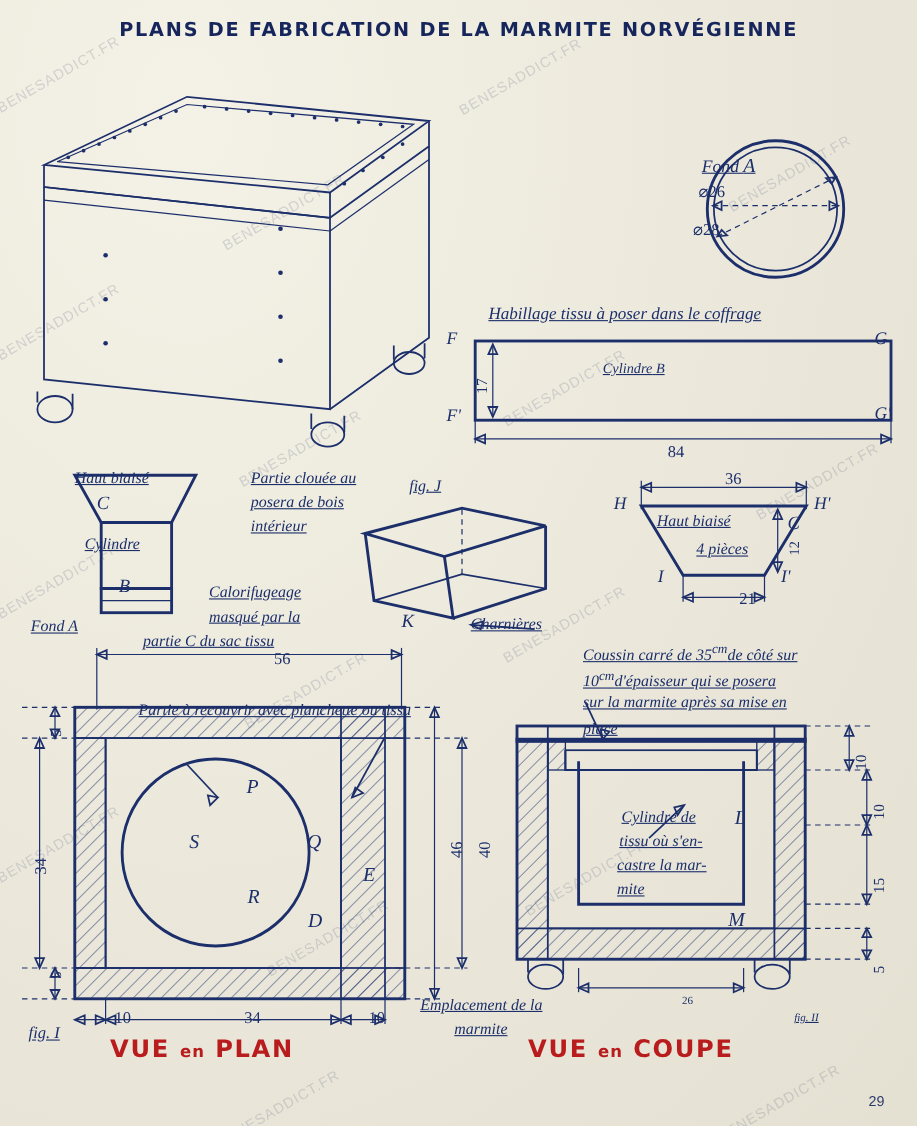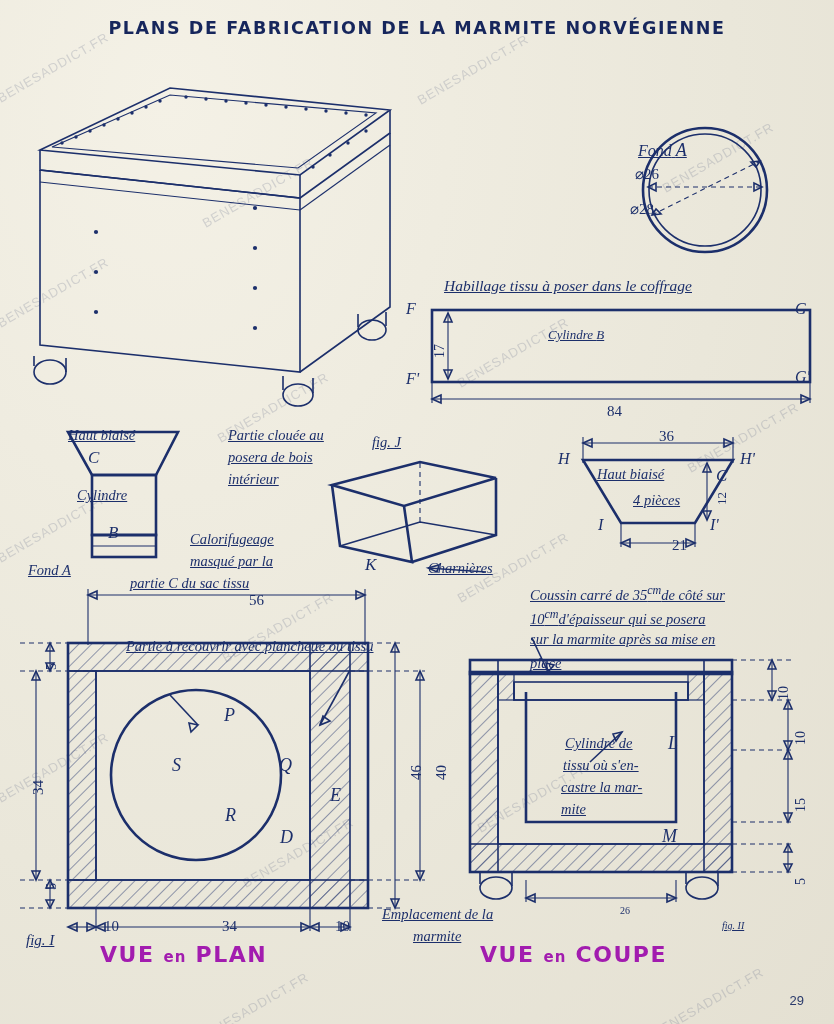--- a/index.html
+++ b/index.html
@@ -64,21 +64,21 @@
     color:#1c2f6b;
     white-space:nowrap;
   }
   .vert{transform:rotate(-90deg);transform-origin:left top;}
   .big{
     position:absolute;
     font-family:"DejaVu Sans", sans-serif;
     font-weight:bold;
     font-size:22px;
     letter-spacing:1.5px;
-    color:#a21caf;
+    color:#b91c1c;
     white-space:nowrap;
   }
   .big .sm{font-size:15px;letter-spacing:1px;}
   .pageno{
     position:absolute;right:30px;bottom:16px;
     font-family:"Liberation Sans", sans-serif;
     font-size:13px;color:#2a3a6b;
   }
 </style>
 </head>

